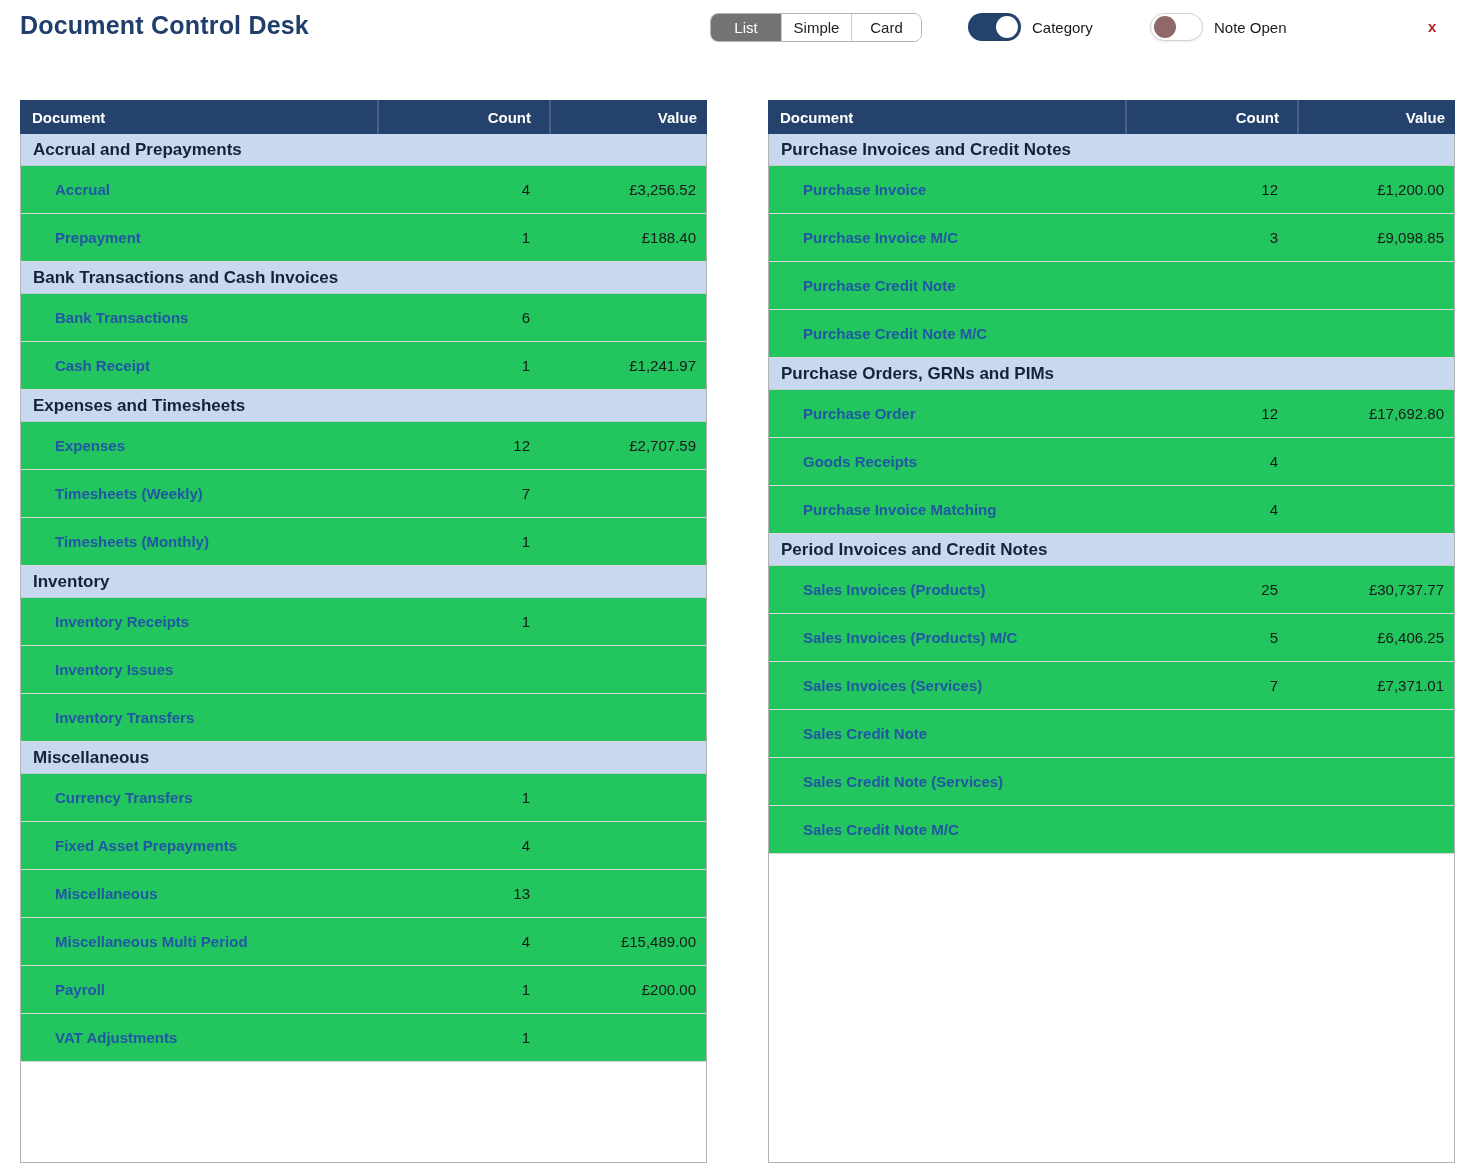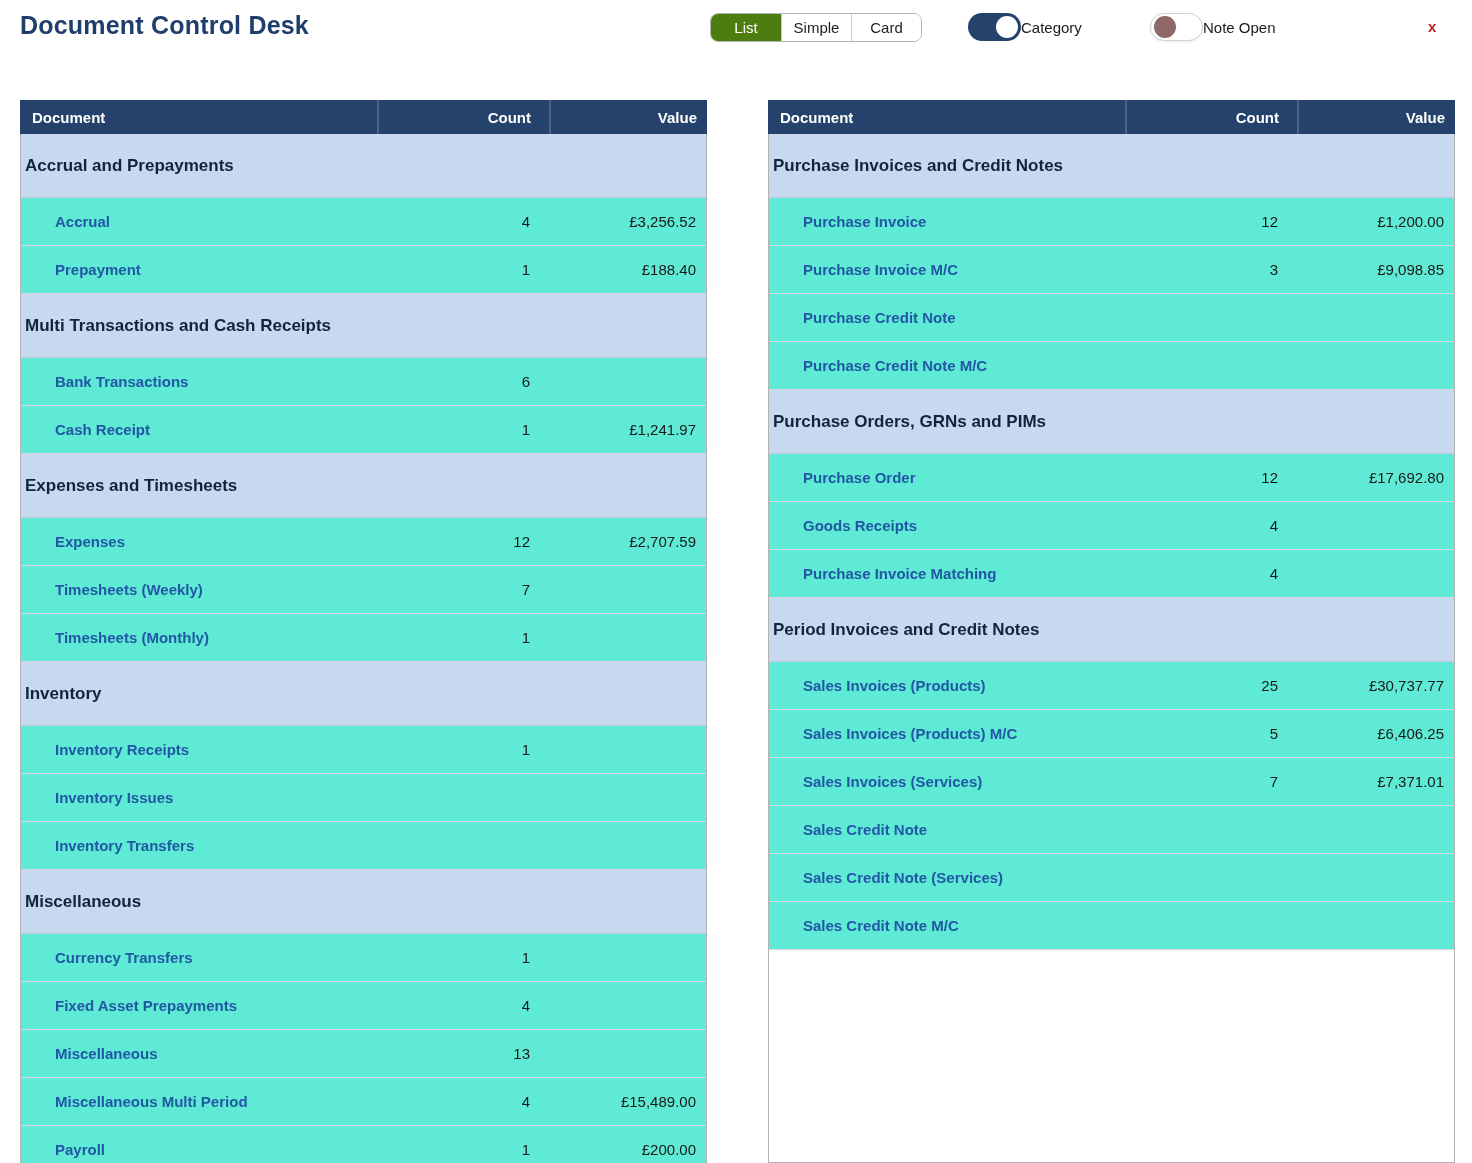--- a/index.html
+++ b/index.html
@@ -20,35 +20,35 @@
     position:absolute; left:710px; top:13px;
     display:flex; height:29px;
     border:1px solid #b5b5b5; border-radius:8px; overflow:hidden; background:#fff;
   }
   .seg-btn {
     width:70px; border:none; background:#fff; cursor:pointer;
     font-family:"Liberation Sans", sans-serif; font-size:15px; color:#222;
     border-left:1px solid #c9c9c9; padding:0;
   }
   .seg-btn:first-child { border-left:none; }
-  .seg-btn.active { background:#4d7c0f; color:#fff; }
+  .seg-btn.active { background:#737373; color:#fff; }
 
   .toggle-wrap { position:absolute; top:13px; display:flex; align-items:center; }
   .switch {
     position:relative; width:53px; height:28px; border-radius:14px; cursor:pointer;
     flex:0 0 auto;
   }
   .switch .knob {
     position:absolute; top:3px; width:22px; height:22px; border-radius:50%;
   }
   .switch.on { background:#24426B; }
   .switch.on .knob { right:3px; background:#fff; }
   .switch.off { background:#fff; border:1px solid #d2d2d2; box-shadow:0 1px 2px rgba(0,0,0,0.08); }
   .switch.off .knob { left:3px; top:2px; background:#8F686A; }
-  .toggle-label { font-size:15px; color:#1a1a1a; }
+  .toggle-label { margin-left:11px; font-size:15px; color:#1a1a1a; }
 
   .close-btn {
     position:absolute; left:1428px; top:18px;
     color:#B22222; font-weight:bold; font-size:15px; cursor:pointer;
   }
 
   
   .tables { display:flex; gap:61px; padding:0 17px 22px 20px; align-items:flex-start; }
   .panel {
     flex:1 1 0; min-height:1063px;
@@ -62,29 +62,29 @@
   }
   .th { display:flex; align-items:center; }
   .th.col-doc { padding-left:12px; }
   .th.col-count, .th.col-value {
     justify-content:flex-end; border-left:2px solid #4d6185;
   }
   .th.col-count { padding-right:18px; }
   .th.col-value { padding-right:10px; }
 
   .cat-row {
-    height:64px; background:#C8D8EE;
+    height:32px; background:#C8D8EE;
     border-bottom:1px solid #c6cdd8;
-    display:flex; align-items:center; padding-left:4px;
+    display:flex; align-items:center; padding-left:12px;
     font-size:17px; font-weight:bold; color:#13233E;text-align:right;
   }
   .row {
     display:grid; grid-template-columns:1fr 172px 158px;
     height:48px; border-bottom:1px solid #d9d9d9;
-    align-items:center; font-size:15px; background:#5eead4;
+    align-items:center; font-size:15px; background:#22c55e;
   }
   .cell.col-doc { padding-left:34px; overflow:hidden; white-space:nowrap; }
   .doc-link { color:#2257A4; font-weight:bold; text-decoration:none; cursor:pointer; }
   .cell.col-count { text-align:right; padding-right:18px; color:#1a1a1a; }
   .cell.col-value { text-align:right; padding-right:10px; color:#1a1a1a; }
 </style>
 </head>
 <body>
 
 <div class="topbar">
@@ -127,21 +127,21 @@
         <div class="cell col-doc"><a class="doc-link" href="#">Accrual</a></div>
         <div class="cell col-count">4</div>
         <div class="cell col-value">£3,256.52</div>
       </div>
       <div class="row">
         <div class="cell col-doc"><a class="doc-link" href="#">Prepayment</a></div>
         <div class="cell col-count">1</div>
         <div class="cell col-value">£188.40</div>
       </div>
       <div class="cat-row">
-        <span>Multi Transactions and Cash Receipts</span>
+        <span>Bank Transactions and Cash Invoices</span>
       </div>
       <div class="row">
         <div class="cell col-doc"><a class="doc-link" href="#">Bank Transactions</a></div>
         <div class="cell col-count">6</div>
         <div class="cell col-value"></div>
       </div>
       <div class="row">
         <div class="cell col-doc"><a class="doc-link" href="#">Cash Receipt</a></div>
         <div class="cell col-count">1</div>
         <div class="cell col-value">£1,241.97</div>

